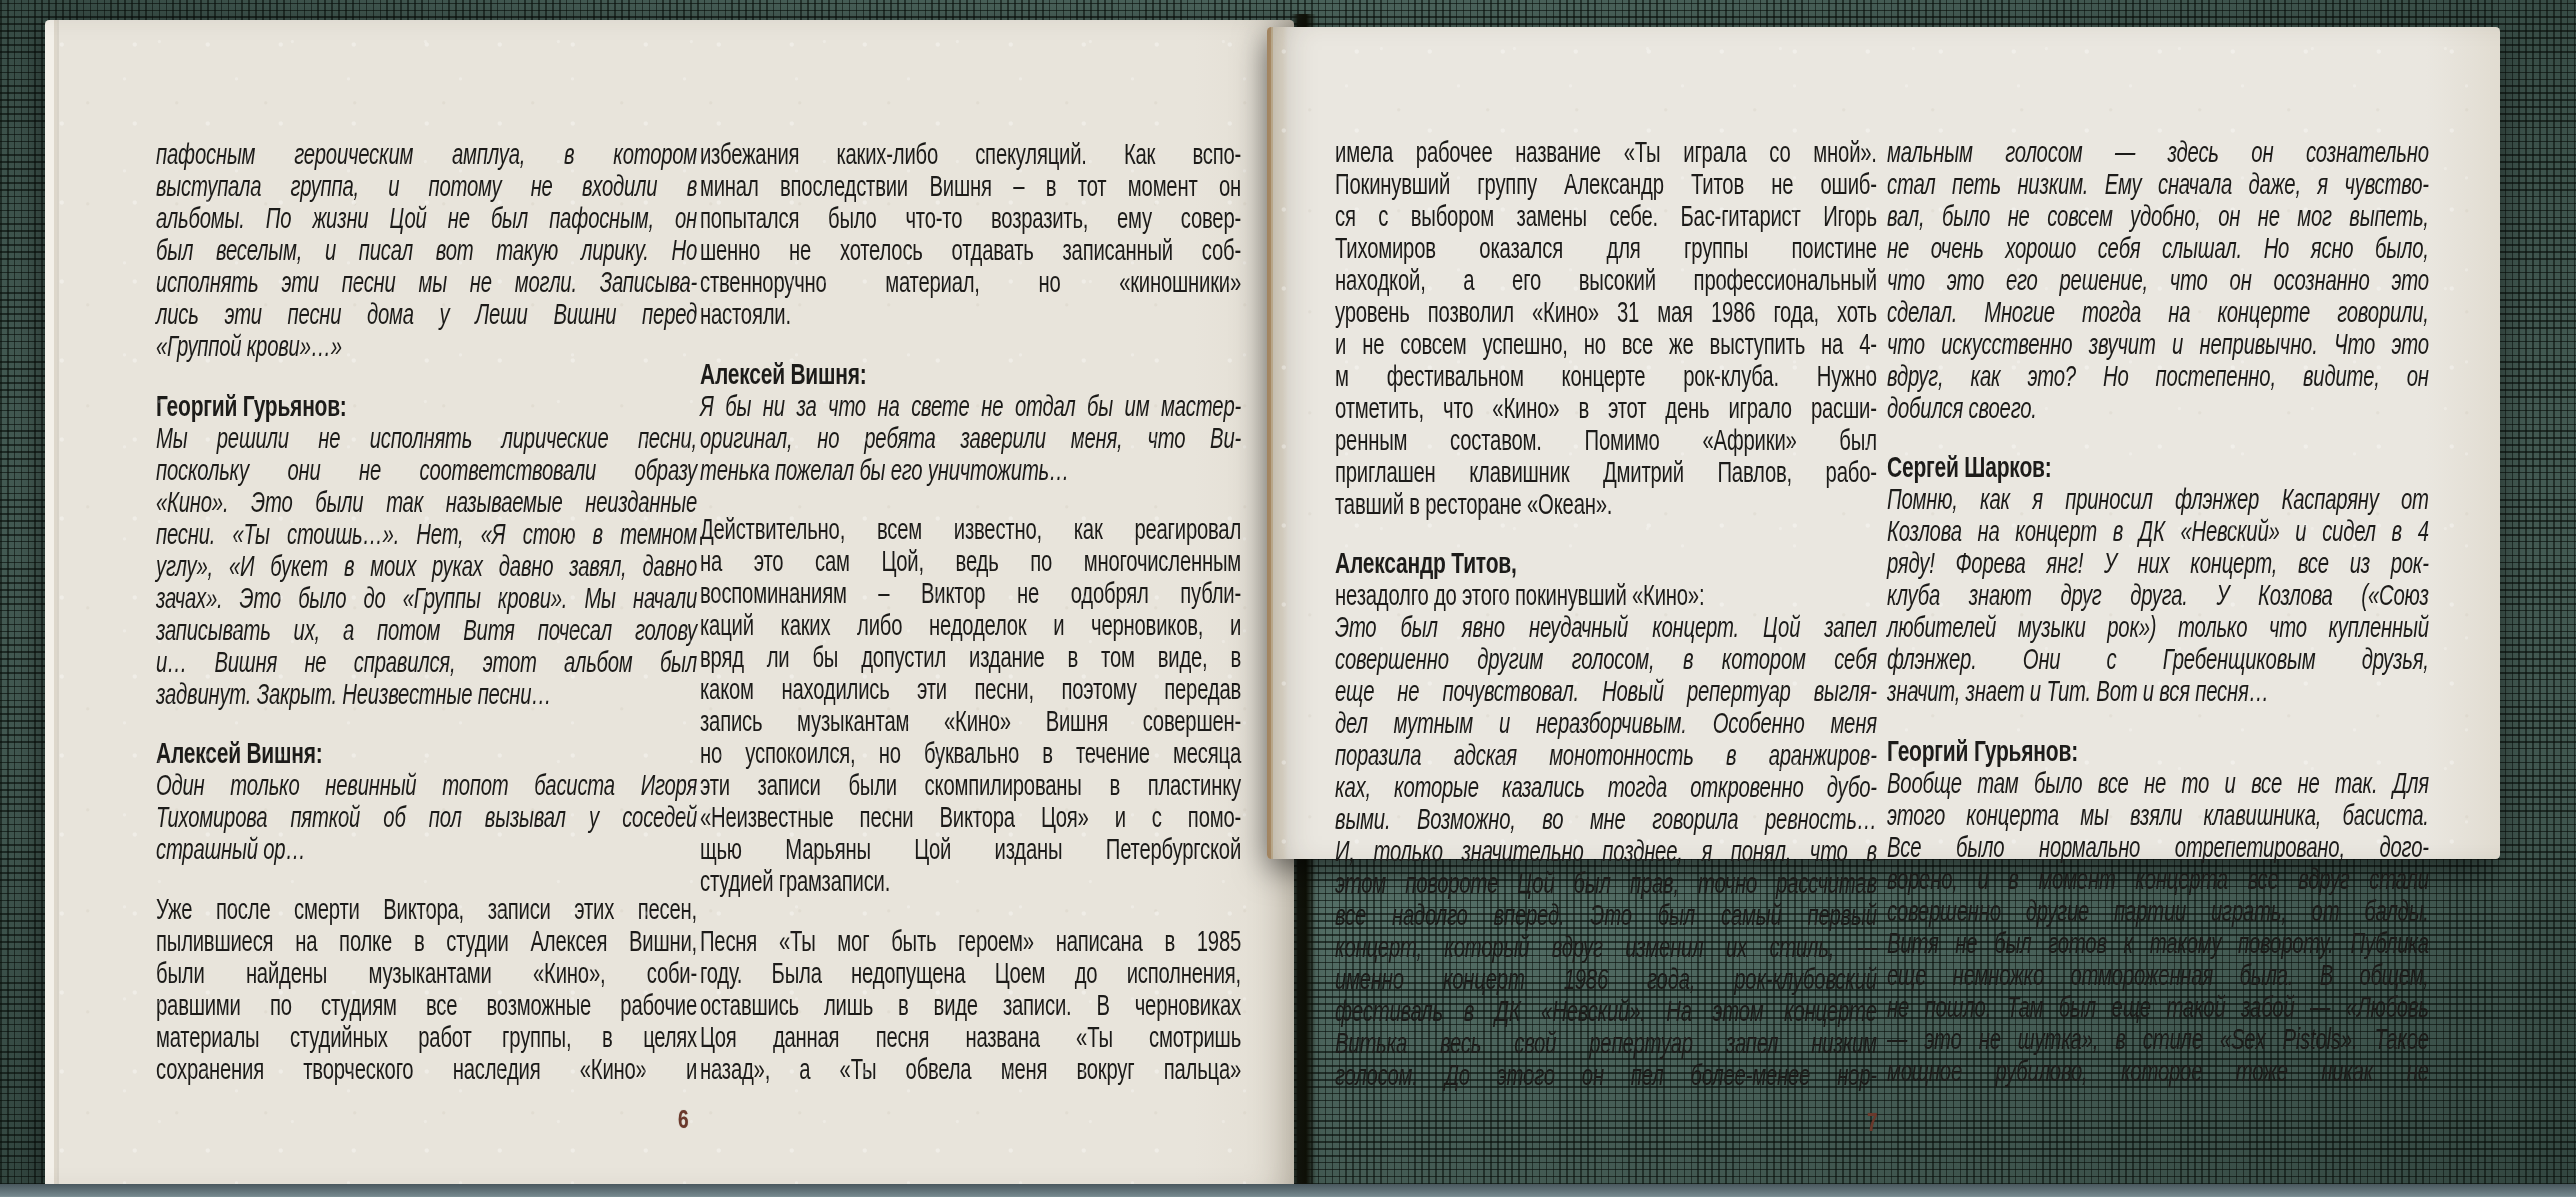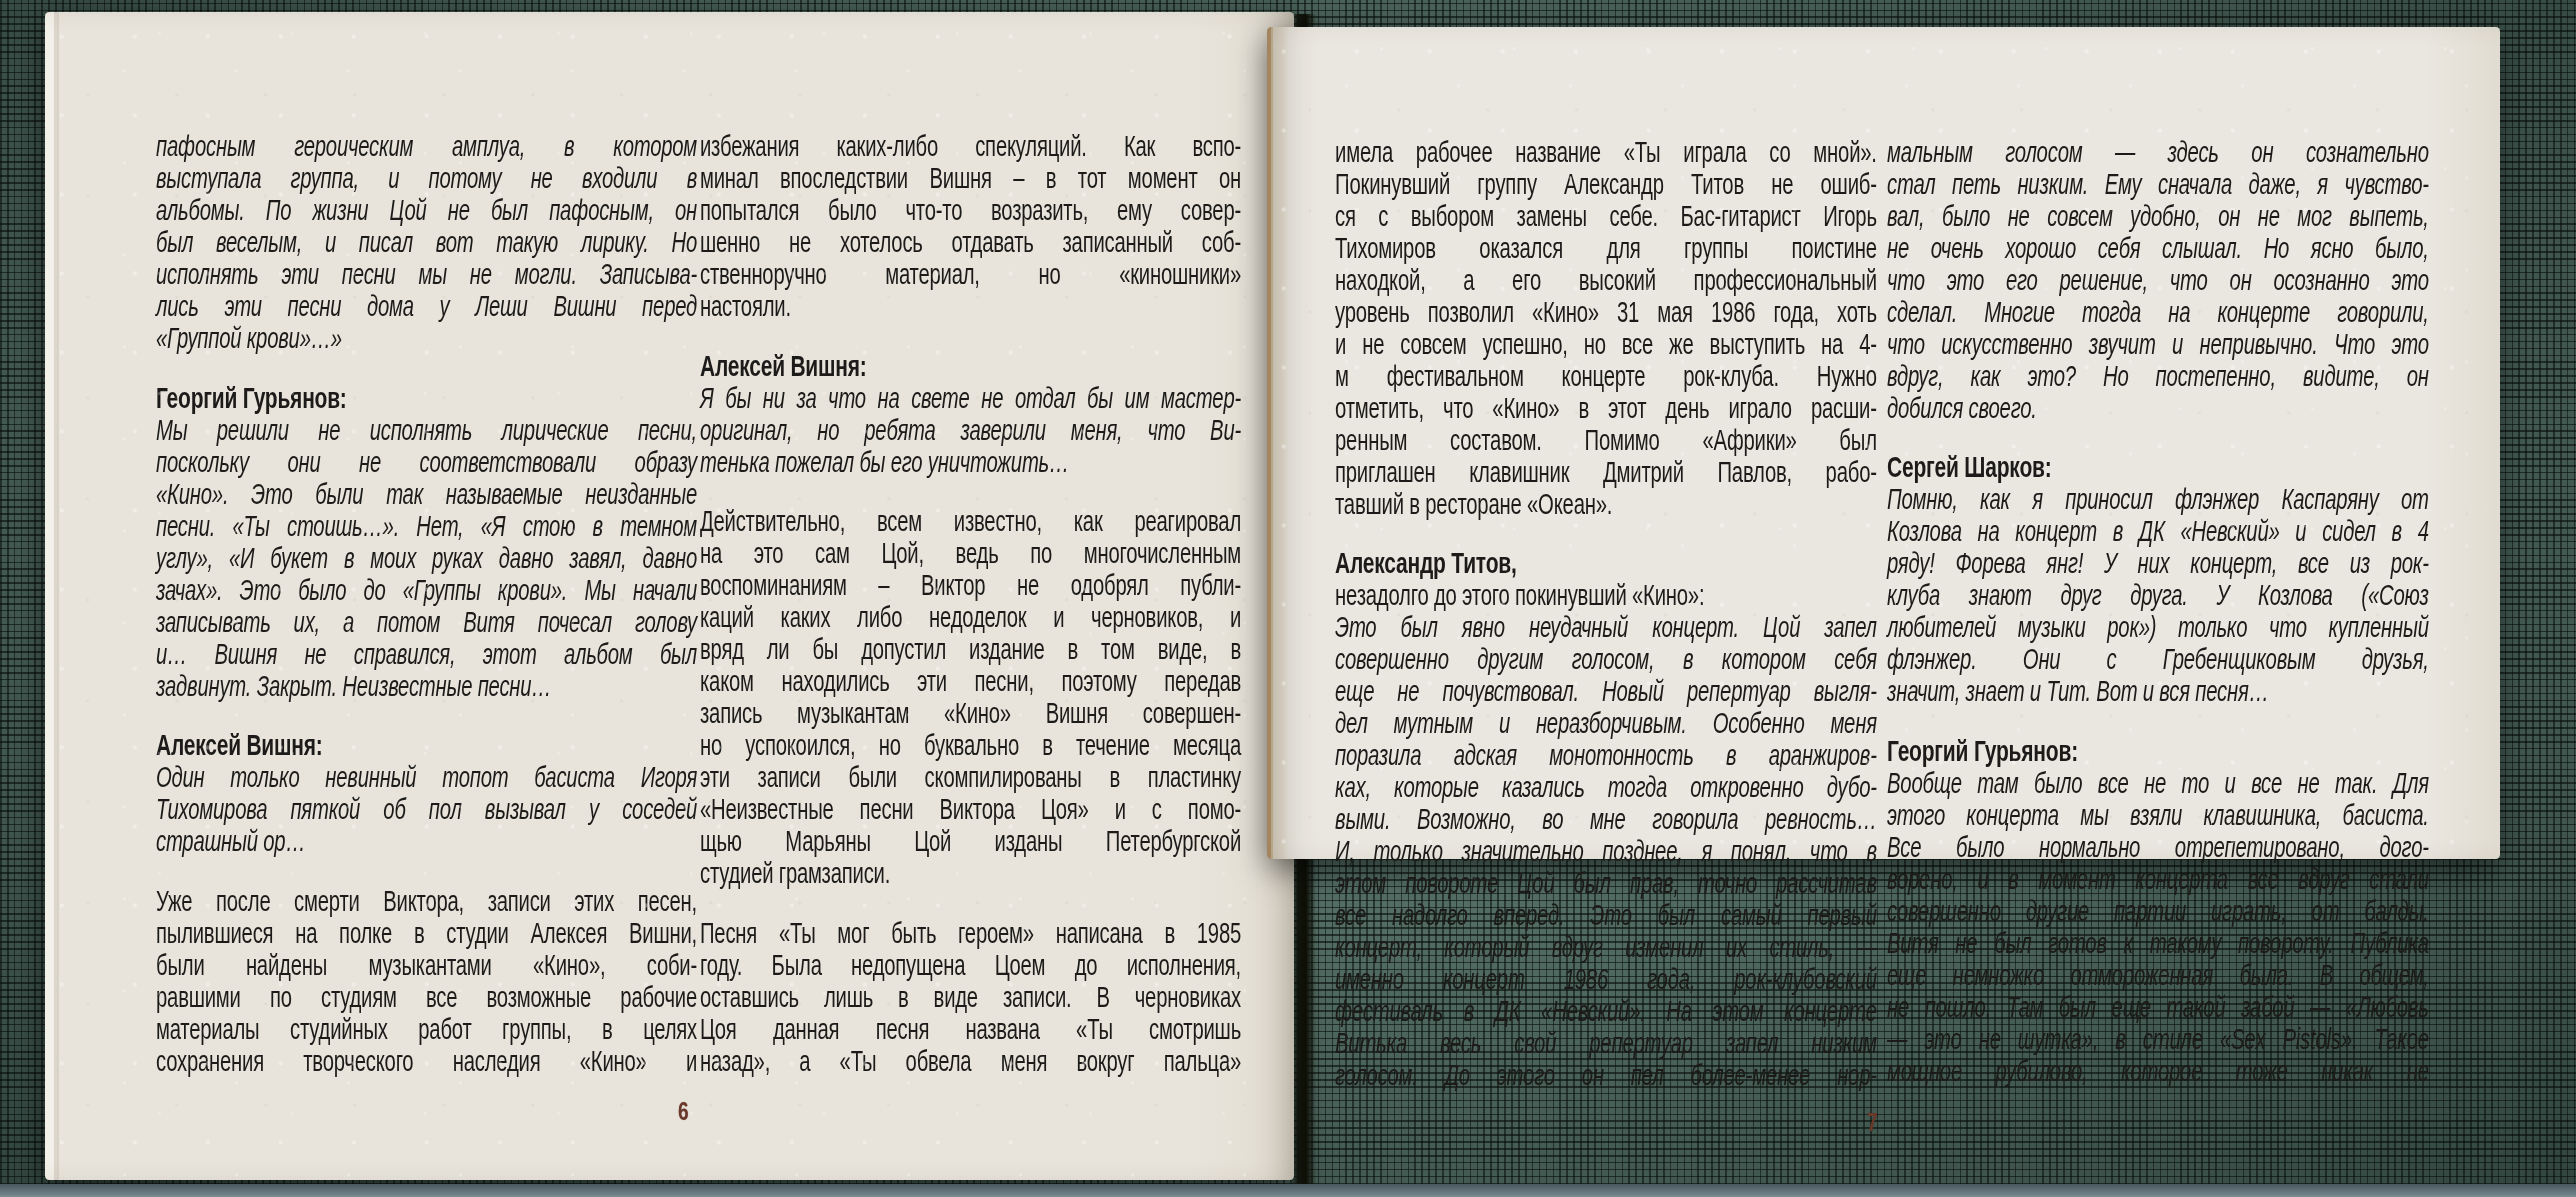--- a/index.html
+++ b/index.html
@@ -27,21 +27,21 @@
     content:'';position:absolute;inset:0;pointer-events:none;border-radius:4.2px;
     background-image:
       radial-gradient(circle at 23% 31%, rgba(255,255,255,.55) 0 1.6px, rgba(255,255,255,0) 2.7px),
       radial-gradient(circle at 71% 64%, rgba(255,255,255,.45) 0 1.1px, rgba(255,255,255,0) 2.1px),
       radial-gradient(circle at 48% 82%, rgba(186,177,158,.25) 0 1.1px, rgba(186,177,158,0) 2.1px),
       radial-gradient(circle at 86% 18%, rgba(255,255,255,.4) 0 1.1px, rgba(255,255,255,0) 2.1px);
     background-size:73px 79px, 112px 92px, 89px 101px, 133px 120px;
     opacity:.6;
   }
   .page-left{
-    left:45px;top:12px;width:1249px;height:1168px;
+    left:45px;top:20px;width:1249px;height:1168px;
     background:
       linear-gradient(90deg, #f3f0e9 0 9.5px, #ddd7cb 9.5px 12.2px, rgba(120,110,90,.14) 12.2px 13.8px, rgba(0,0,0,0) 13.8px),
       linear-gradient(90deg, var(--page-l) 0 92%, #e2ddd2 100%);
     background-color:var(--page-l);
     box-shadow:0 9.5px 32px rgba(0,0,0,.55), inset -26.5px 0 37px -21px rgba(60,48,28,.35);
   }
   .page-right{
     left:1267px;top:26.5px;width:1233px;height:832px;
     background:
       linear-gradient(90deg, #c2a078 0 3.7px, #d8c6a6 3.7px 6.4px, #e7e1d4 6.4px 16px, rgba(0,0,0,0) 21px),

